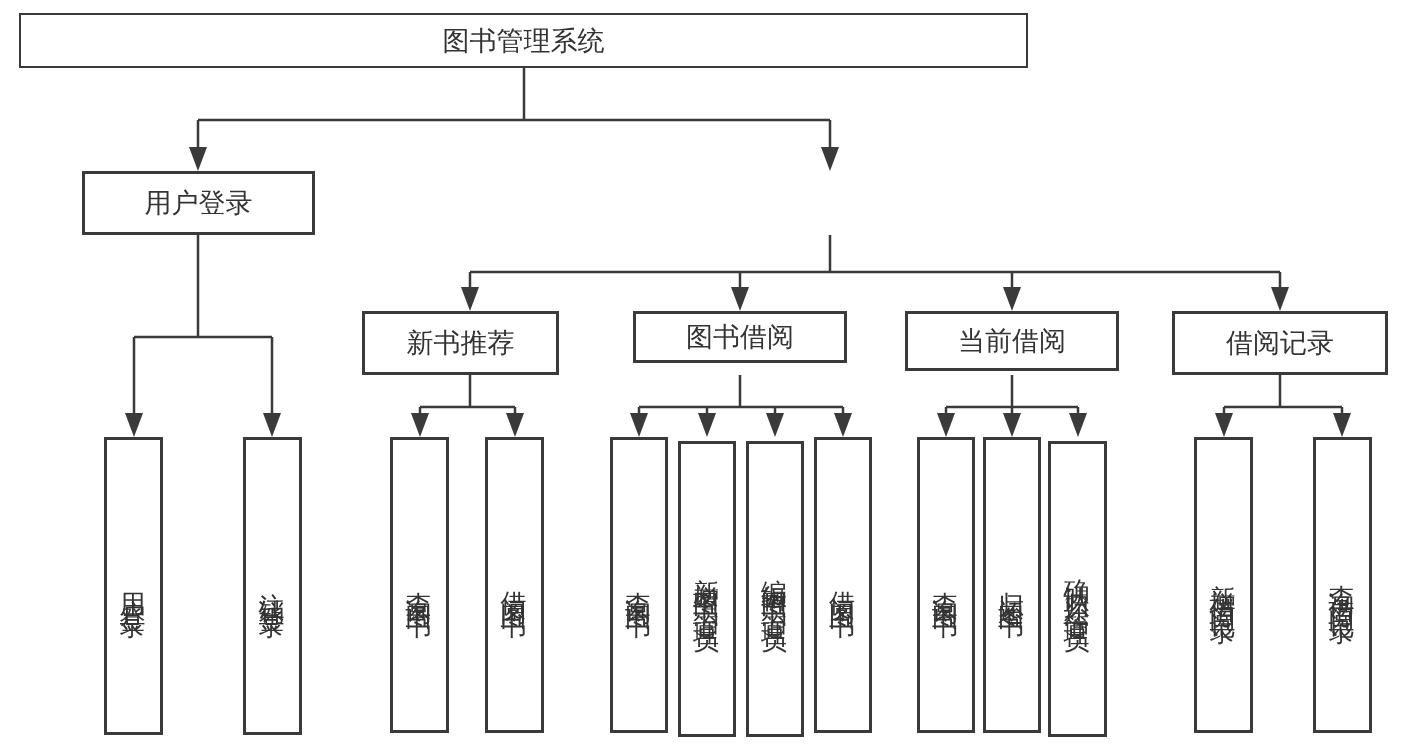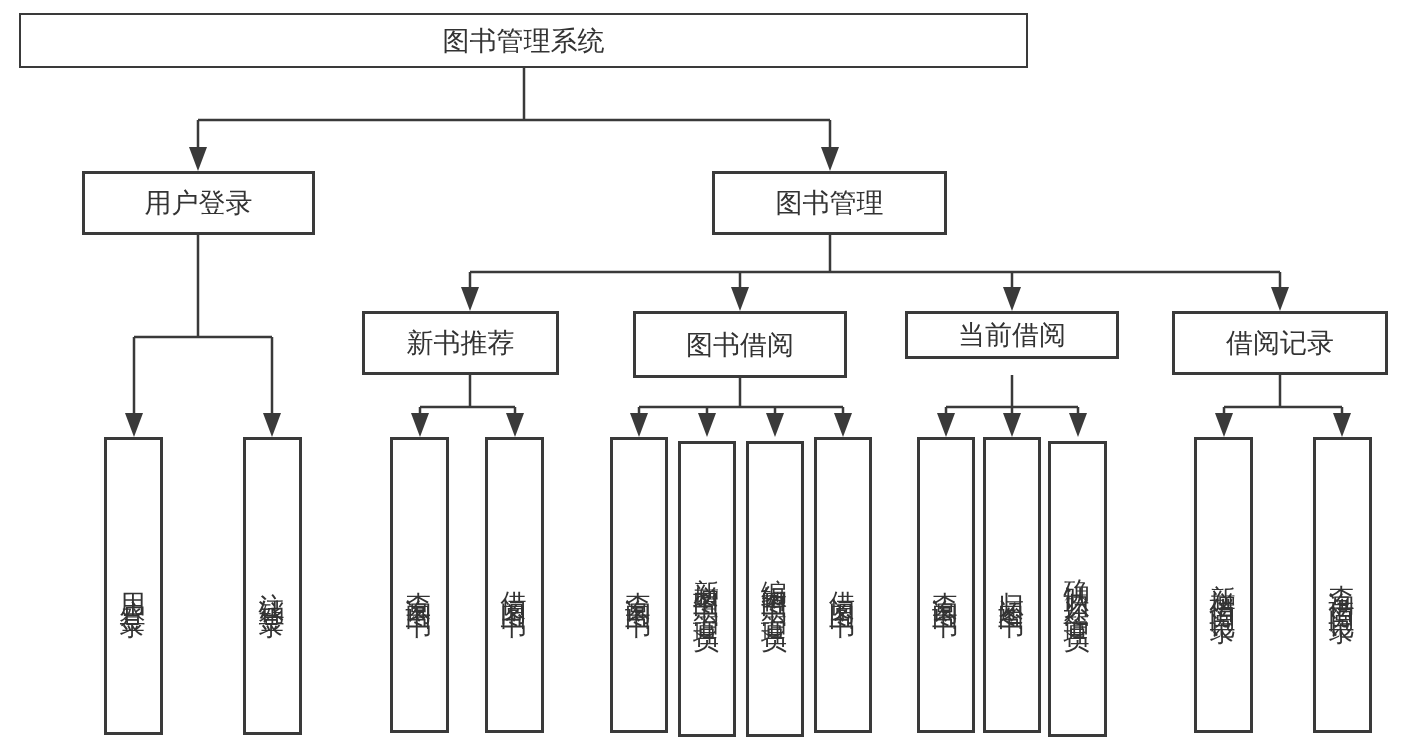--- a/index.html
+++ b/index.html
@@ -107,31 +107,28 @@
     </g>
   </svg>
 
   <div class="node root box-h" style="left:19px; top:13px; width:1009px; height:55px;">
     <span>图书管理系统</span>
   </div>
 
   <div class="node box-h" style="left:82px; top:171px; width:233px; height:64px;">
     <span>用户登录</span>
   </div>
-  <div class="node box-h" style="left:712px; top:171px; width:235px; height:64px;">
-    <span>图书管理</span>
-  </div>
 
   <div class="node box-h" style="left:362px; top:311px; width:197px; height:64px;">
     <span>新书推荐</span>
   </div>
-  <div class="node box-h" style="left:633px; top:311px; width:214px; height:67px;">
+  <div class="node box-h" style="left:633px; top:311px; width:214px; height:52px;">
     <span>图书借阅</span>
   </div>
-  <div class="node box-h" style="left:905px; top:311px; width:214px; height:48px;">
+  <div class="node box-h" style="left:905px; top:311px; width:214px; height:60px;">
     <span>当前借阅</span>
   </div>
   <div class="node box-h" style="left:1172px; top:311px; width:216px; height:64px;">
     <span>借阅记录</span>
   </div>
 
   <div class="node box-v" style="left:104px; top:437px; width:59px; height:298px;">
     <span>用户登录</span>
   </div>
   <div class="node box-v" style="left:243px; top:437px; width:59px; height:298px;">

